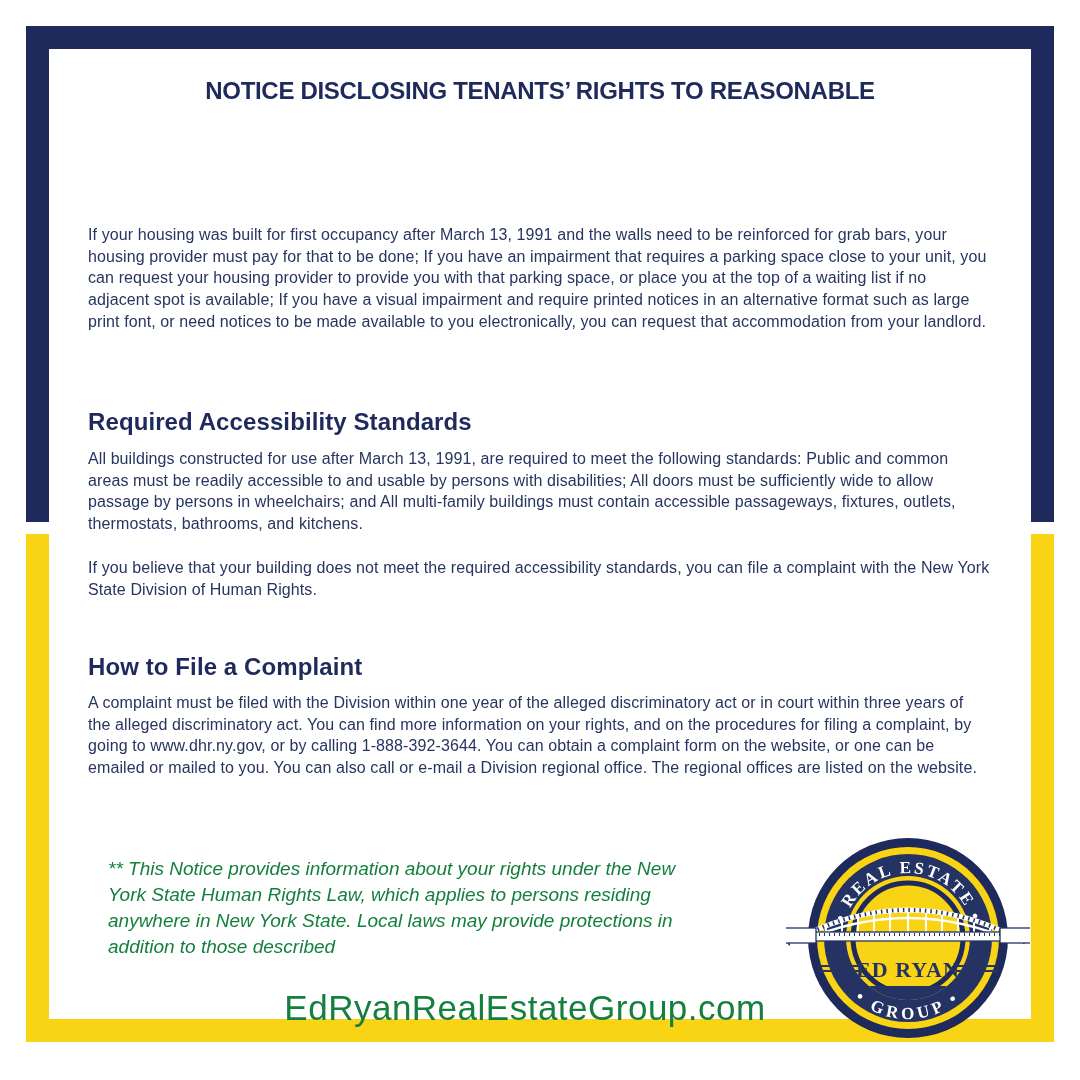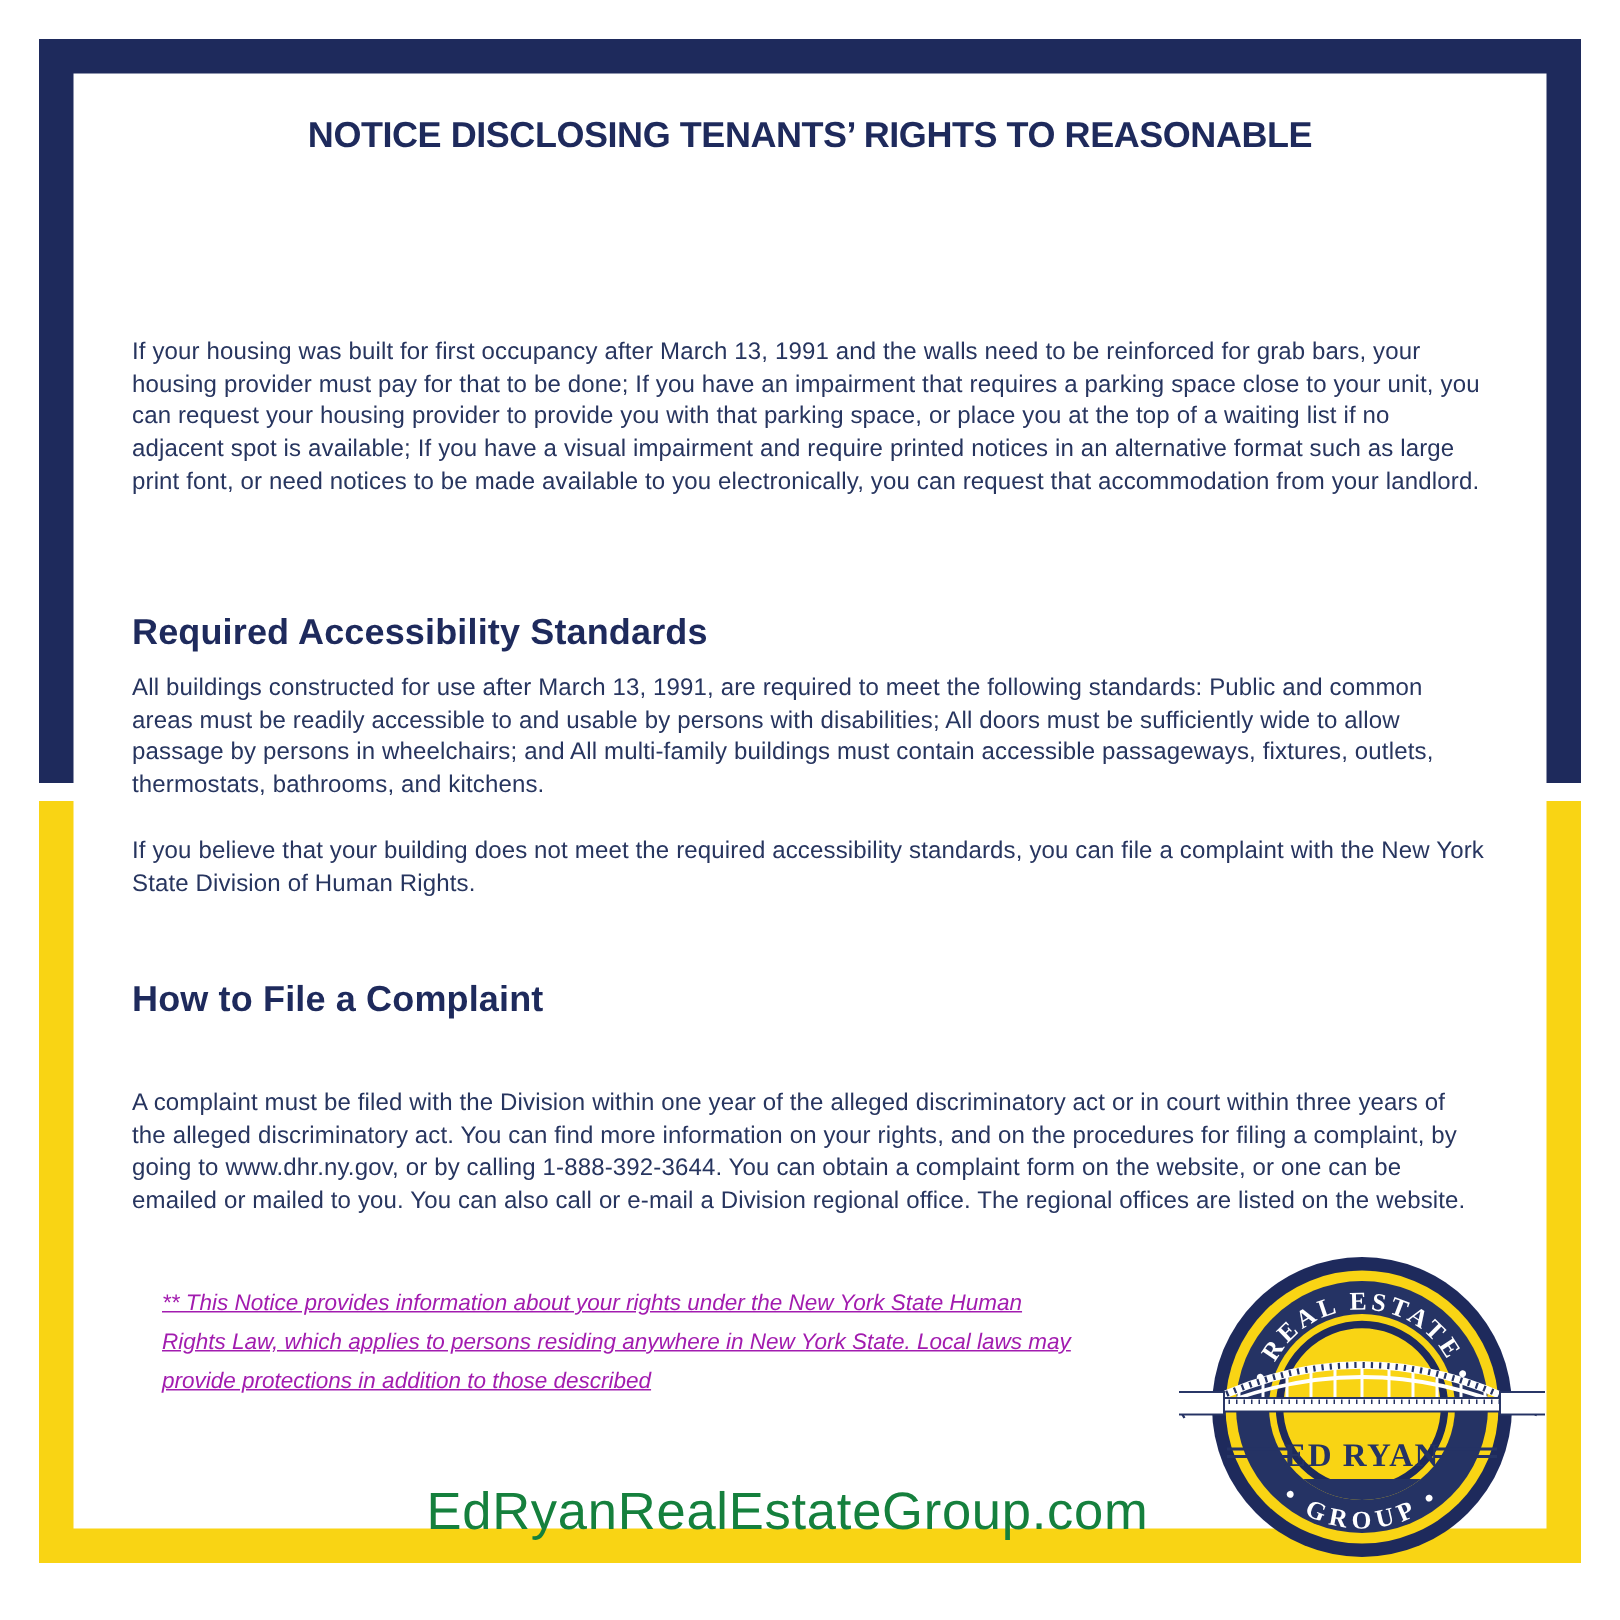--- a/index.html
+++ b/index.html
@@ -25,24 +25,24 @@
   .heading{
     position:absolute;left:88px;font-size:24px;font-weight:bold;color:#1e2a5c;
     letter-spacing:0.1px;
   }
   .body-text{
     position:absolute;left:88px;width:902px;font-size:16px;line-height:21.7px;
     color:#27355f;letter-spacing:0.1px;
   }
   .h1{top:184px;} .p1{top:224px;}
   .h2{top:408px;} .p2a{top:448px;} .p2b{top:557px;}
-  .h3{top:653px;} .p4{top:725px;}
+  .h3{top:653px;} .p4{top:692px;}
   .footnote{
     position:absolute;left:108px;top:856px;width:610px;
-    font-size:15px;font-style:italic;line-height:26px;color:#a21caf;text-decoration:underline;
+    font-size:19px;font-style:italic;line-height:26px;color:#15803d;
   }
   .website{
     position:absolute;left:0;width:1080px;top:988px;text-align:center;
     font-size:35px;color:#15803d;letter-spacing:0.5px;padding-right:30px;
     box-sizing:border-box;
   }
   
   .logo{position:absolute;left:786px;top:836px;width:244px;height:212px;}
   .logo svg{display:block;}
 </style>

